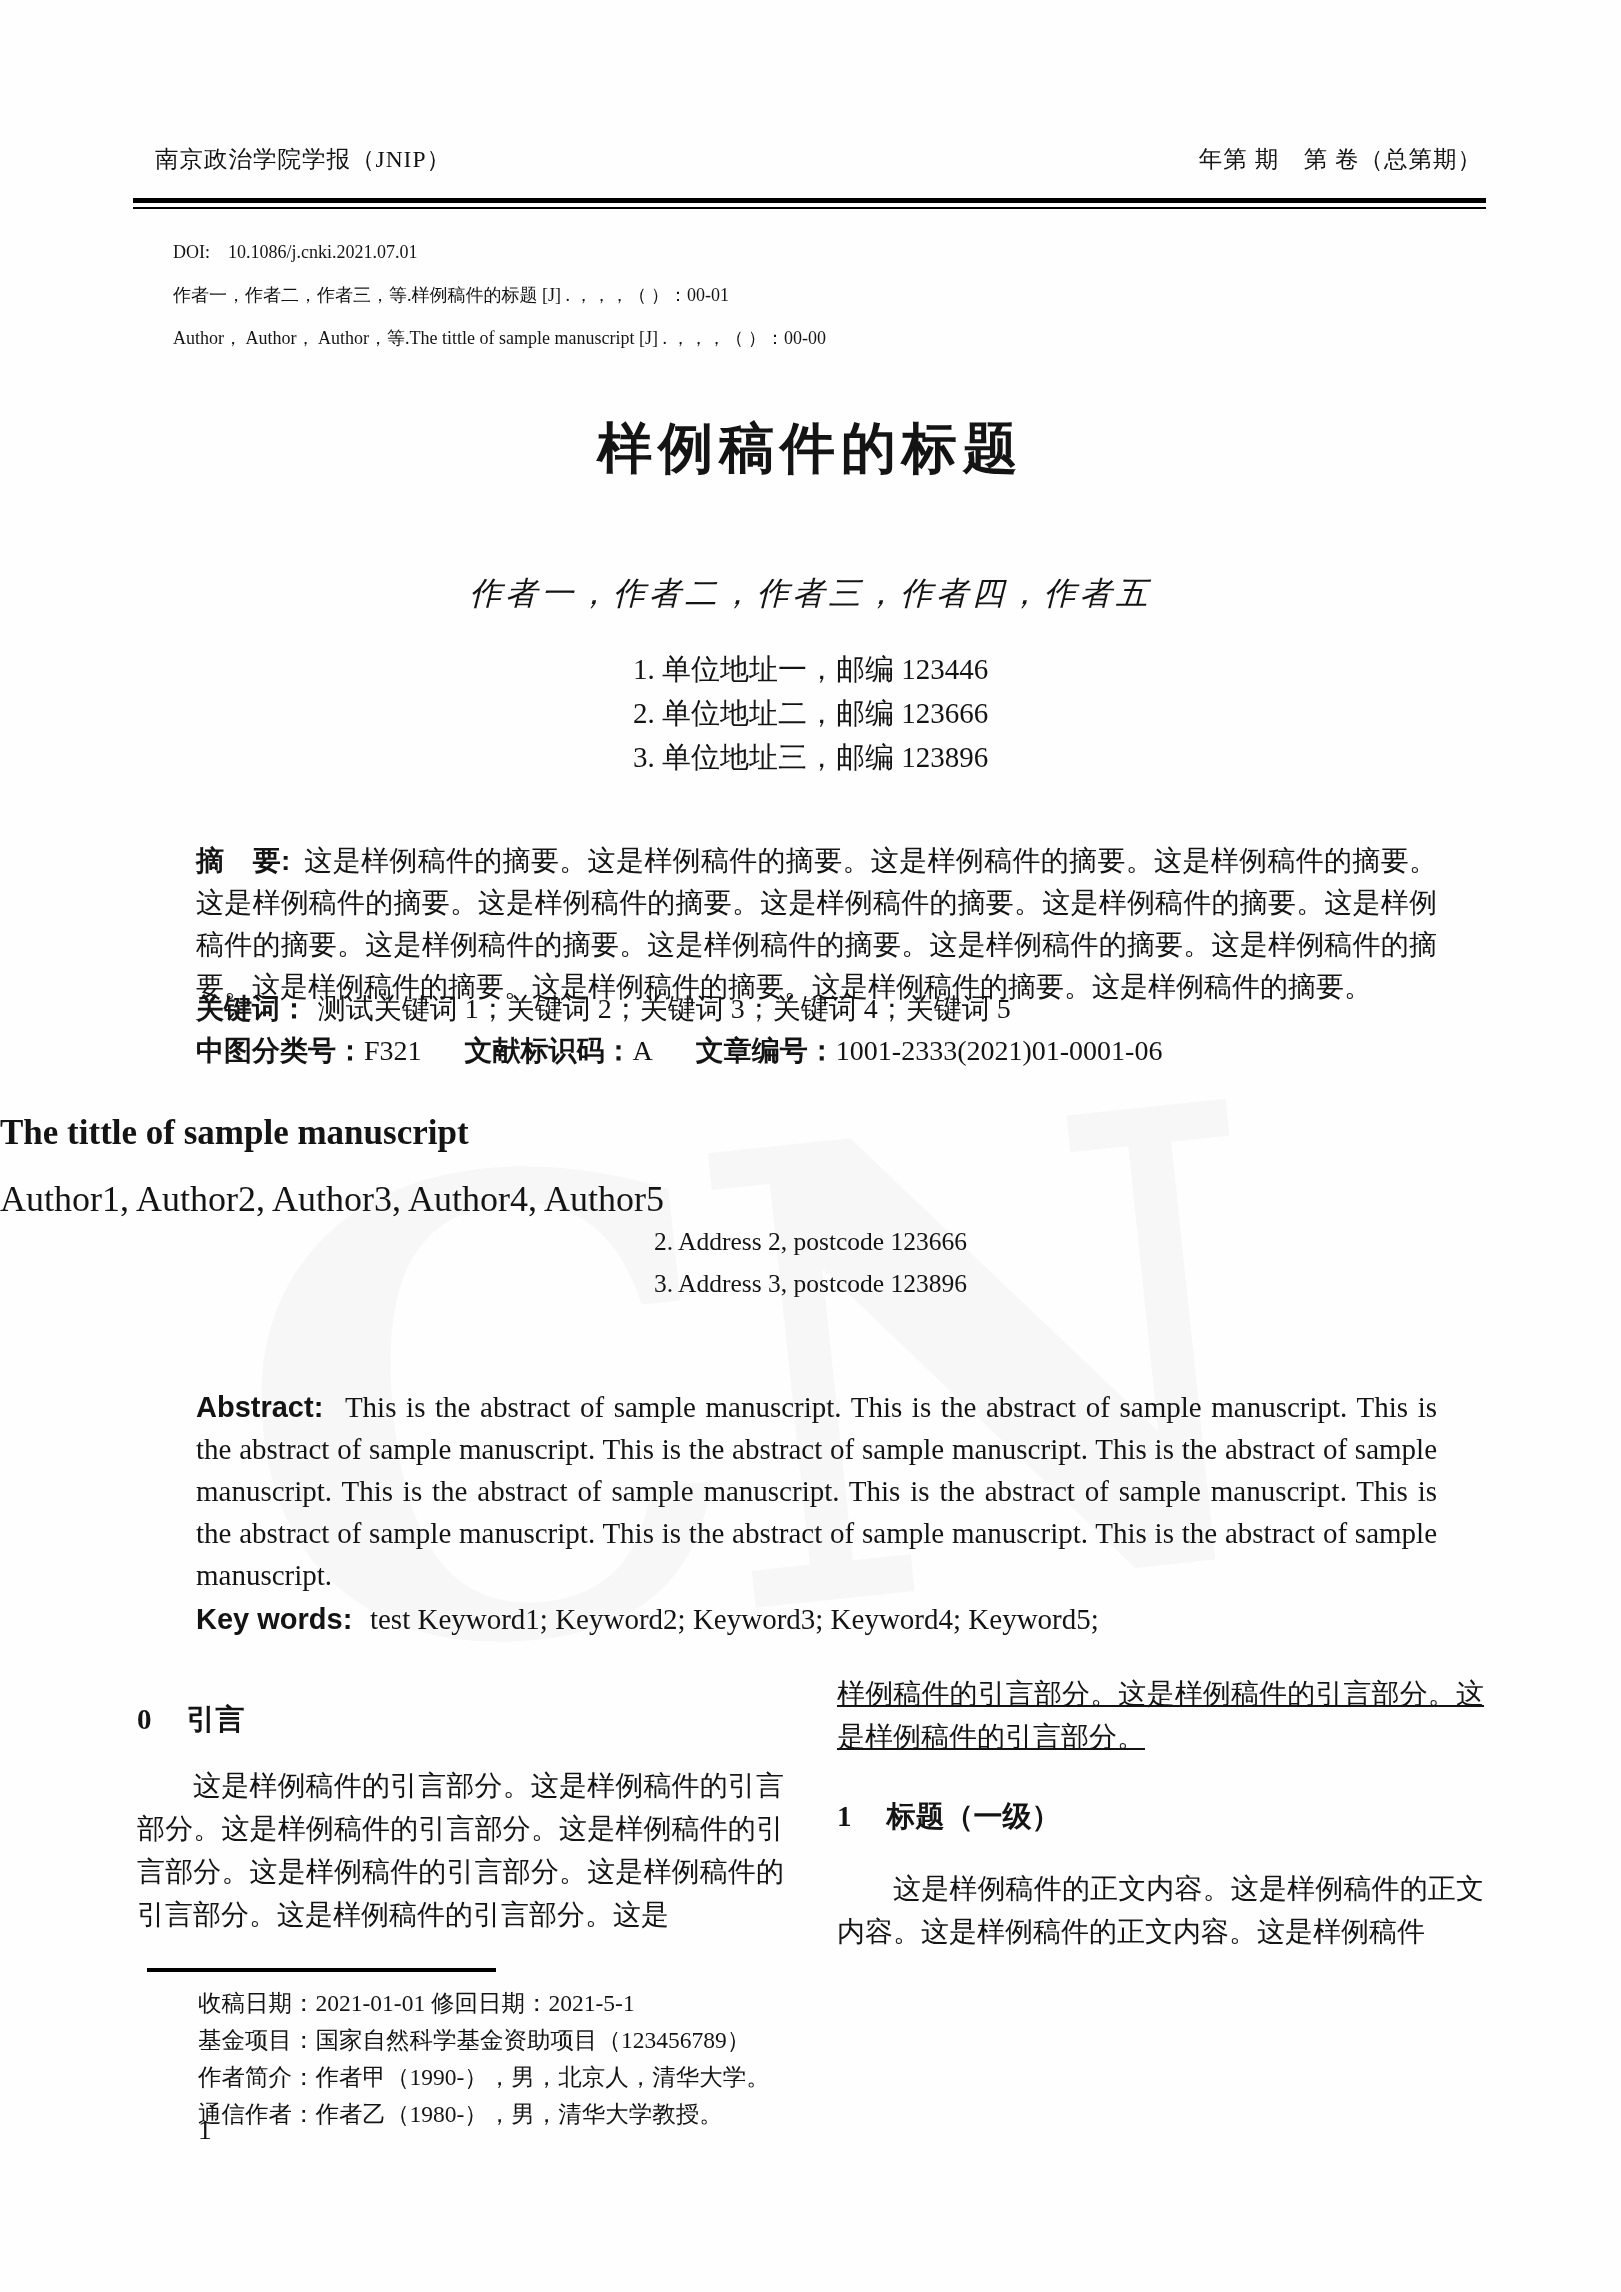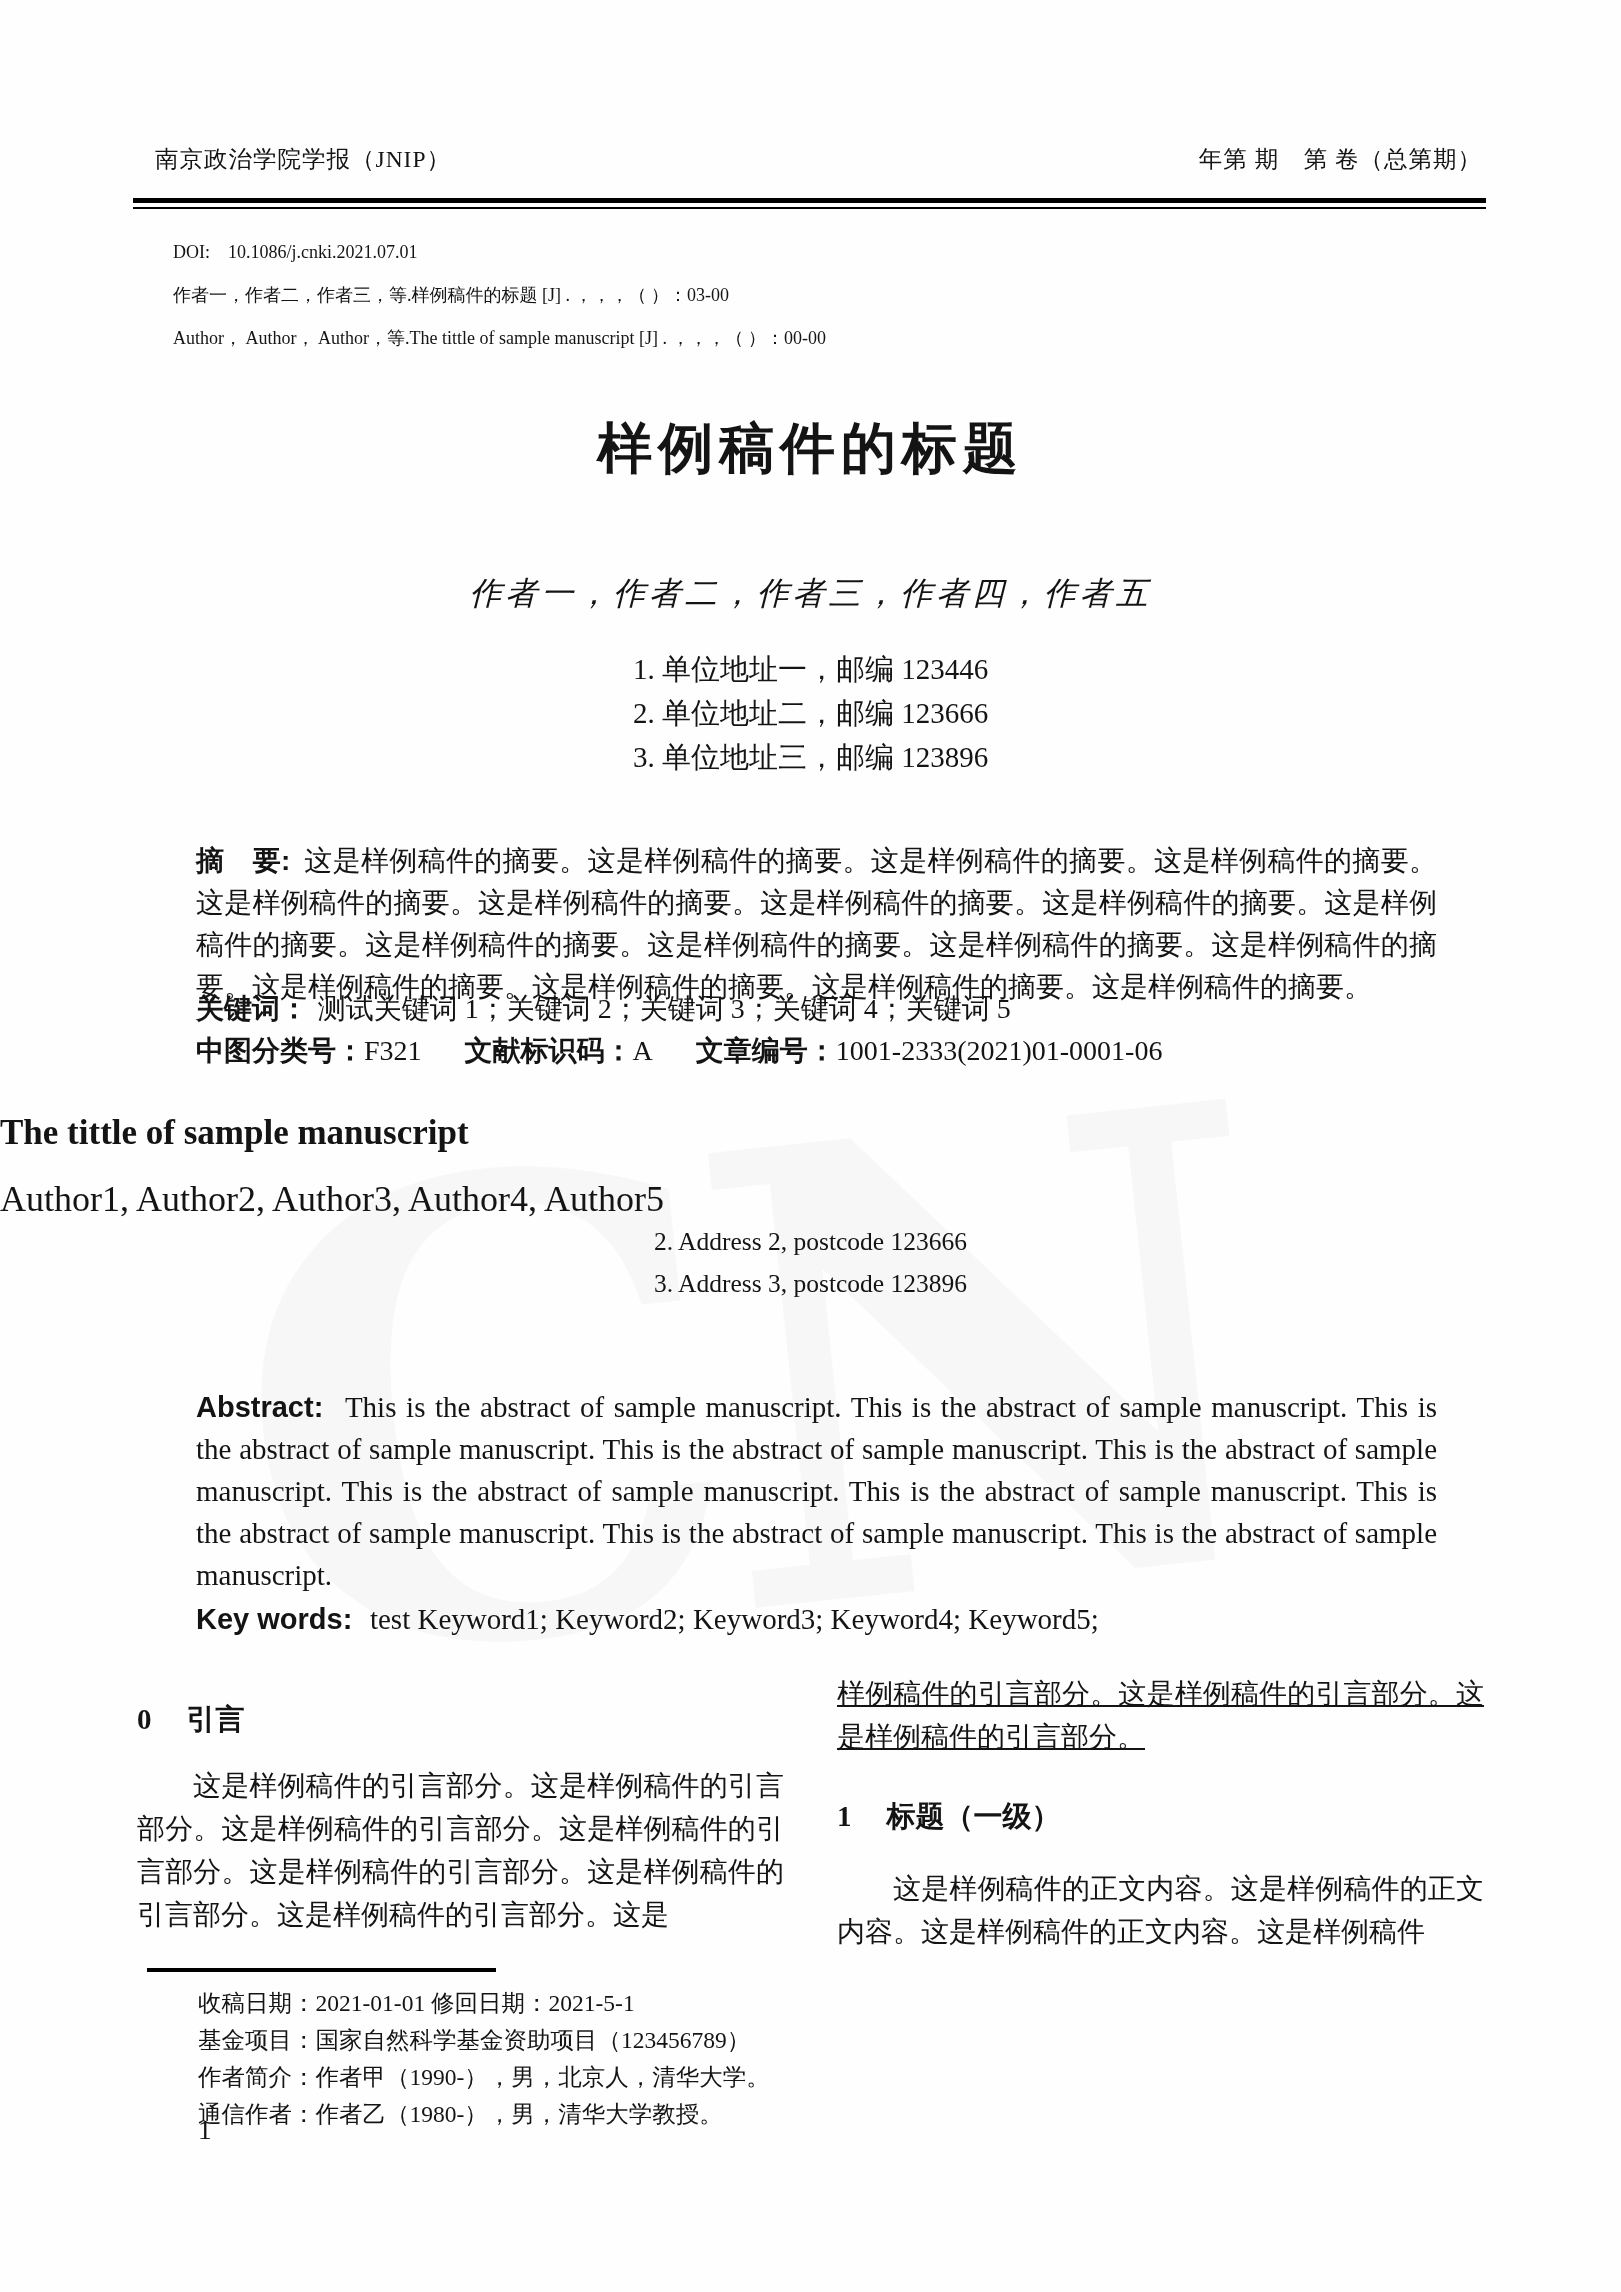--- a/index.html
+++ b/index.html
@@ -127,21 +127,21 @@
     <span>南京政治学院学报（JNIP）</span>
     <span>年第 期　第 卷（总第期）</span>
   </div>
   <div class="header-rule">
     <div class="thick"></div>
     <div class="thin"></div>
   </div>
 
   <div class="citation">
     <div>DOI:　10.1086/j.cnki.2021.07.01</div>
-    <div>作者一，作者二，作者三，等.样例稿件的标题 [J] . ，，，（ ）：03-00</div>
+    <div>作者一，作者二，作者三，等.样例稿件的标题 [J] . ，，，（ ）：00-01</div>
     <div>Author， Author， Author，等.The tittle of sample manuscript [J] . ，，，（ ）：00-00</div>
   </div>
 
   <div class="cn-title">样例稿件的标题</div>
 
   <div class="cn-authors">作者一，作者二，作者三，作者四，作者五</div>
 
   <div class="cn-affil">
     <div>1. 单位地址一，邮编 123446</div>
     <div>2. 单位地址二，邮编 123666</div>

